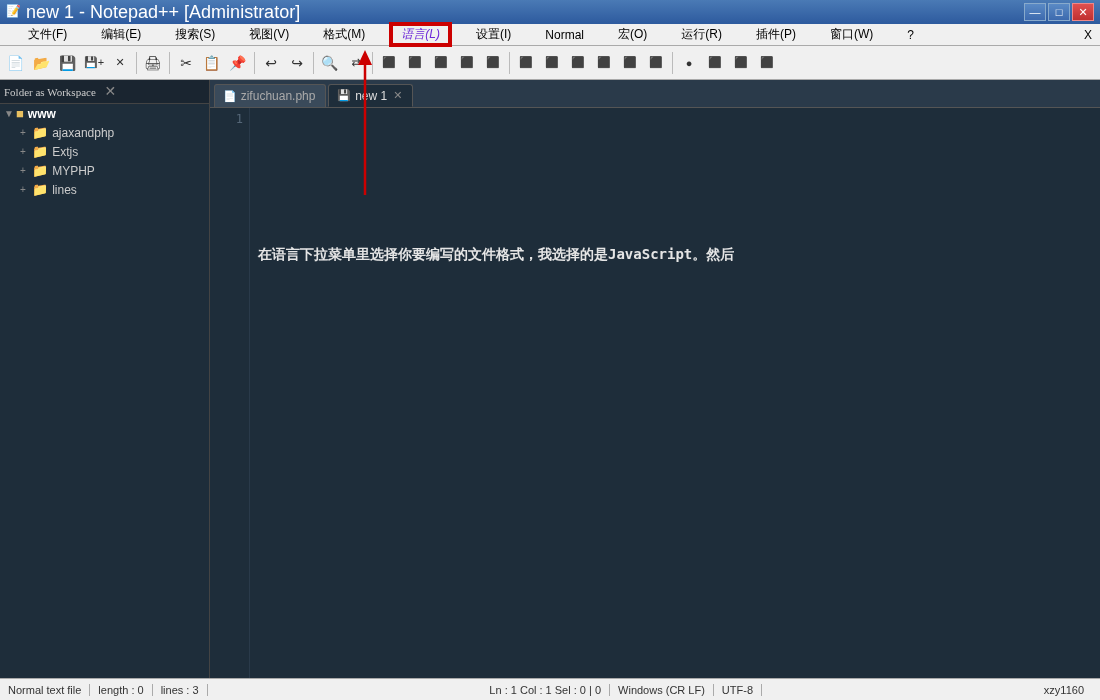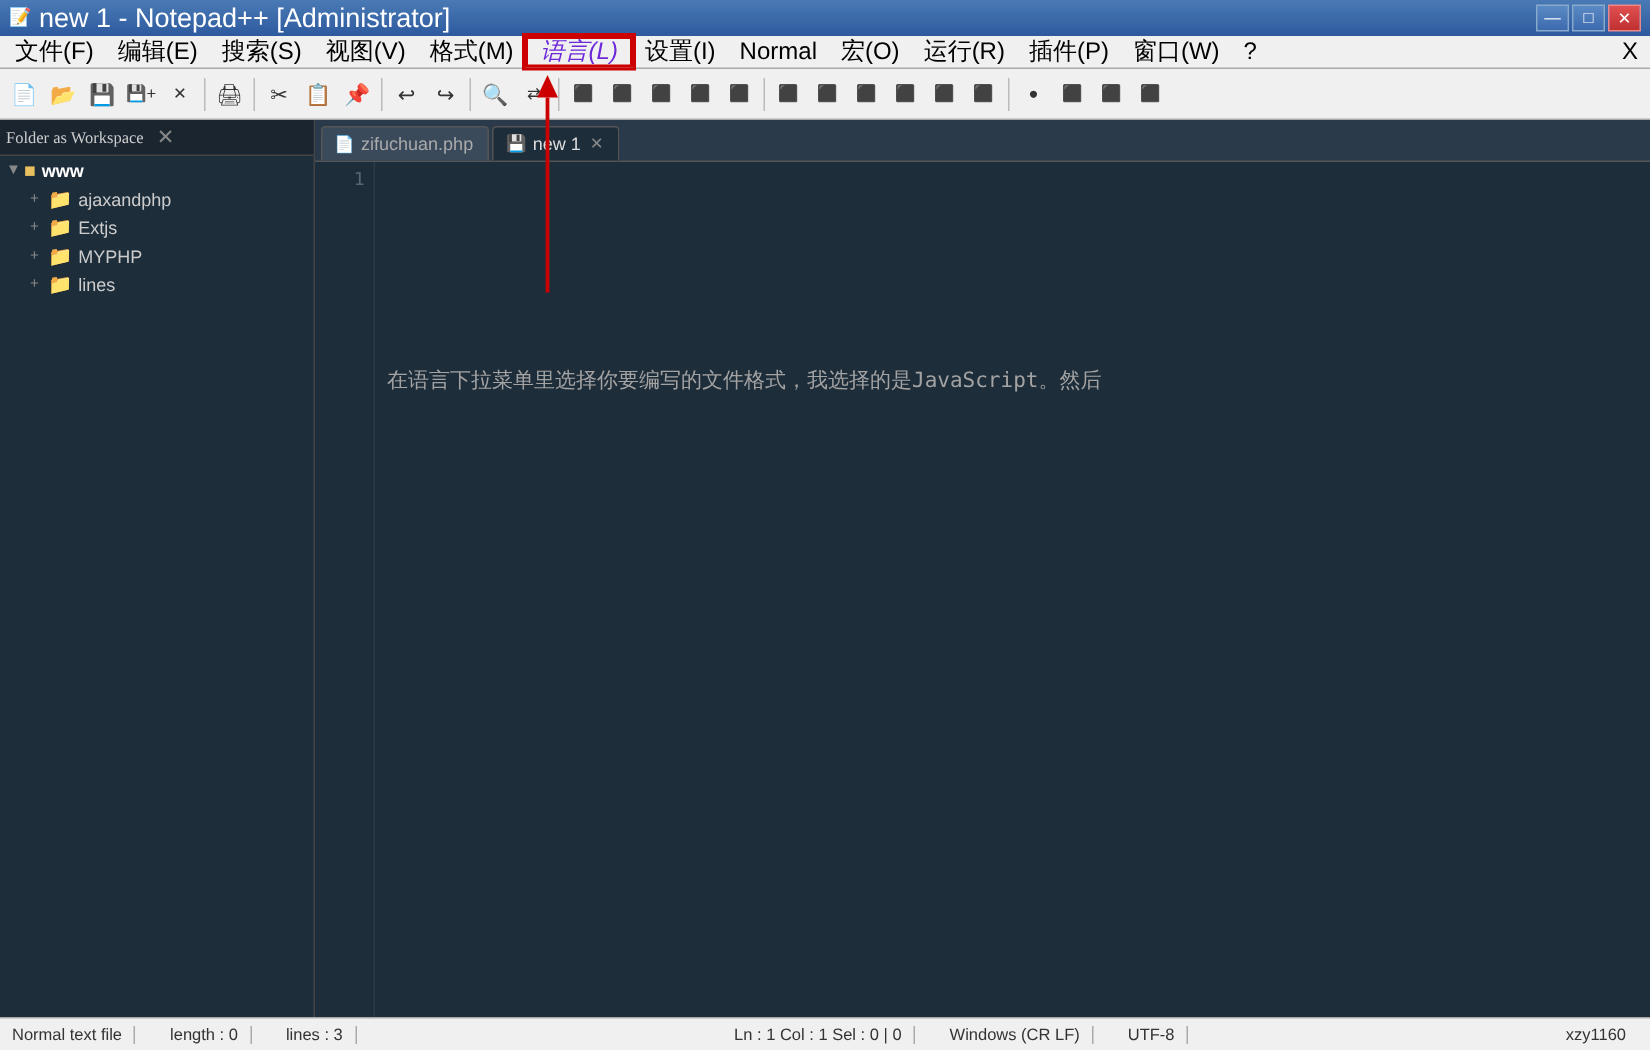--- a/index.html
+++ b/index.html
@@ -30,25 +30,26 @@
       background: #f0f0f0;
       height: 22px;
       display: flex;
       align-items: center;
       padding: 0 2px;
       border-bottom: 1px solid #aaa;
     }
     .menu-item {
       padding: 2px 8px;
       cursor: pointer;
-      font-size: 16px;
+      font-size: 12px;
       color: #000;
       height: 100%;
       display: flex;
       align-items: center;
+      margin-left: 18px;
     }
     .menu-item-x { margin-left: auto; padding: 2px 6px; cursor: pointer; }
 
     
     #toolbar {
       background: #f0f0f0;
       height: 34px;
       display: flex;
       align-items: center;
       padding: 2px 4px;
@@ -150,36 +151,37 @@
       flex: 1;
       padding: 4px 8px;
       color: #c8c8c8;
       font-size: 13px;
       font-family: 'SimSun', monospace;
       line-height: 1.6;
     }
 
     
     .annotation-text {
-      color: #a3a3a3;
+      color: #e5e5e5;
       font-size: 14px;
       line-height: 1.8;
+      font-weight: bold;
     }
 
     
     #status-bar {
       background: #f0f0f0;
       height: 22px;
       display: flex;
       align-items: center;
       padding: 0 8px;
       border-top: 1px solid #aaa;
       font-size: 11px;
       color: #333;
-      gap: 15px;
+      gap: 0;
     }
     .status-item { padding: 0 8px; border-right: 1px solid #aaa; }
     .status-item:first-child { padding-left: 0; }
     .status-item:last-child { border-right: none; margin-left: auto; }
 
     
     .menu-item.lang-highlighted {
       outline: 2px solid #cc0000;
       background: transparent;
       color: #6d28d9;

